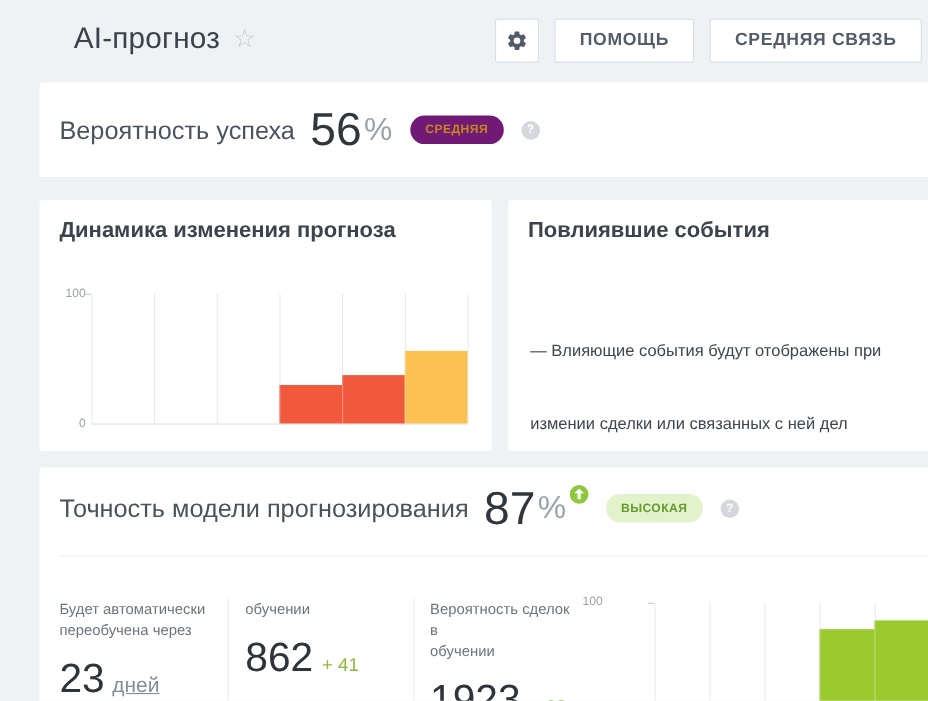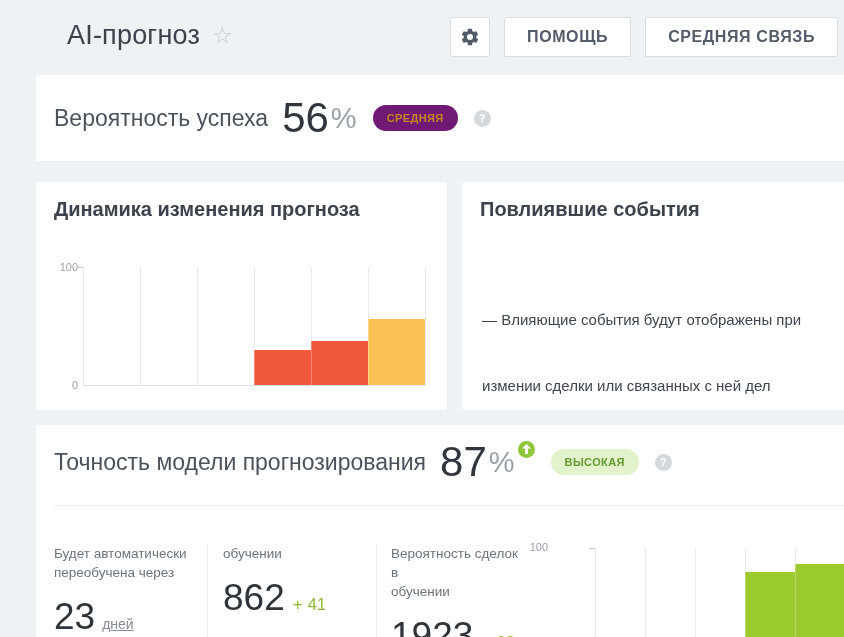--- a/index.html
+++ b/index.html
@@ -80,21 +80,21 @@
   .accuracy-head .metric-label { font-size: 23px; }
   .divider { position: absolute; left: 18px; right: 18px; top: 80px; height: 1px; background: #eaedf0; }
   .stats-row { position: absolute; left: 0; top: 119px; height: 180px; display: flex; }
   .stat-col { height: 100%; }
   .stat-col-1 { width: 172px; padding-left: 18px; border-right: 1px solid #e8ebee; }
   .stat-col-2 { width: 169px; padding-left: 15px; border-right: 1px solid #e8ebee; }
   .stat-col-3 { width: 150px; padding-left: 14px; }
   .stat-label { font-size: 13.5px; color: #6d747d; line-height: 19px; }
   .stat-number-row { display: flex; align-items: baseline; margin-top: 16px; }
   .stat-value { font-size: 37px; font-weight: 300; color: #2f343b; line-height: 1; }
-  .stat-suffix { font-size: 14px; color: #868c93; margin-left: 7px; text-decoration: underline; }
+  .stat-suffix { font-size: 19px; color: #868c93; margin-left: 7px; text-decoration: underline; }
   .stat-delta { font-size: 17px; margin-left: 8px; }
 </style>
 </head>
 <body>
 
 <div class="page">
 
   <div class="header">
     <div class="title-wrap">
       <div class="page-title">AI-прогноз</div>

